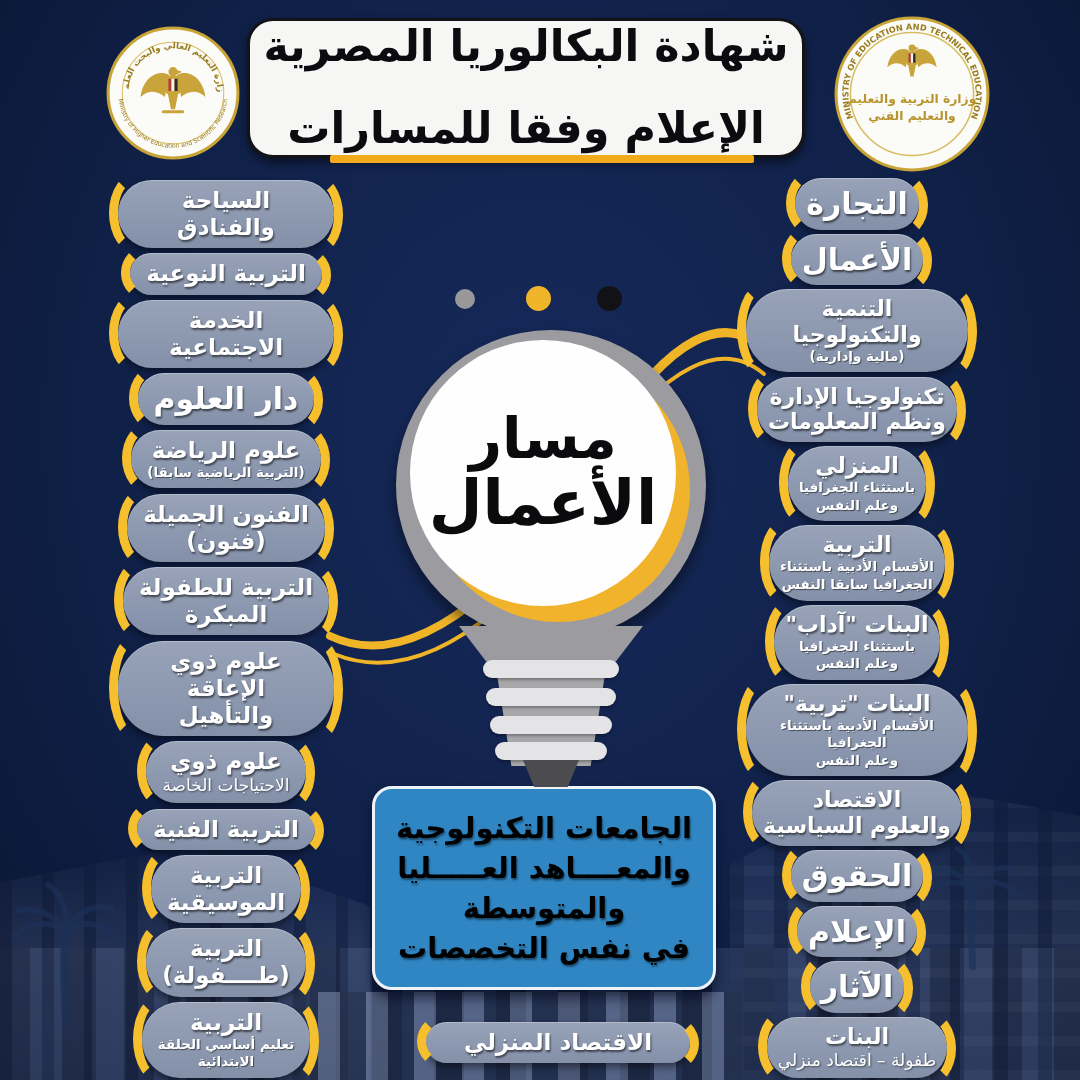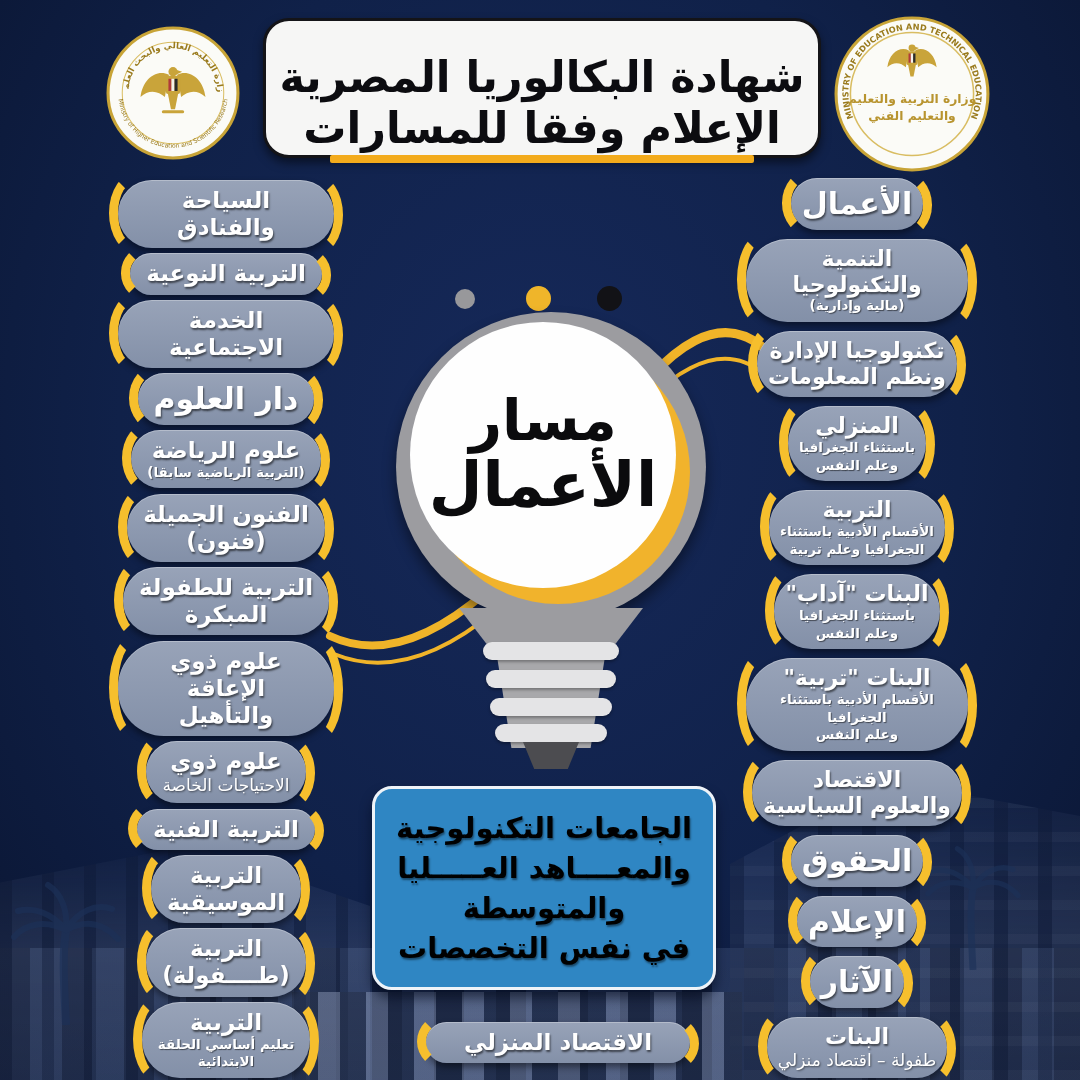--- a/index.html
+++ b/index.html
@@ -30,23 +30,23 @@
       linear-gradient(180deg, rgba(170,182,210,.25), rgba(120,134,168,.35));}
   .palm{position:absolute;z-index:0;opacity:.65;}
   .palm.p-left{left:6px;bottom:55px;}
   .palm.p-right{right:52px;bottom:110px;}
 
   
   .logo{position:absolute;z-index:4;border-radius:50%;}
   .logo-left{left:106px;top:26px;width:134px;height:134px;}
   .logo-right{left:834px;top:16px;width:156px;height:156px;}
   .title-box{
-    position:absolute;z-index:3;left:263px;top:18px;width:552px;height:134px;
+    position:absolute;z-index:3;left:247px;top:18px;width:552px;height:134px;
     background:#f6f6f5;border:3px solid #141418;border-radius:26px;
-    display:flex;flex-direction:column;align-items:center;justify-content:flex-end;
+    display:flex;flex-direction:column;align-items:center;justify-content:space-between;
     box-shadow:0 5px 10px rgba(0,0,0,.5);}
   .title-line{font-weight:bold;font-size:43px;color:#0c0c10;line-height:1.2;letter-spacing:0;}
   .title-underline{position:absolute;z-index:3;left:330px;top:155px;width:424px;height:8px;
     background:#f3ab1c;border-radius:2px;}
 
   
   .swoosh{position:absolute;inset:0;z-index:1;pointer-events:none;}
 
   
   .col{position:absolute;z-index:2;display:flex;flex-direction:column;justify-content:space-between;align-items:center;}
@@ -71,21 +71,21 @@
   .pill-med{display:block;font-weight:normal;font-size:17px;line-height:1.25;white-space:pre-line;
     text-shadow:1px 1px 2px rgba(0,0,0,.5);}
   .pill-small{display:block;font-weight:bold;font-size:13.5px;line-height:1.3;white-space:pre-line;
     text-shadow:1px 1px 1px rgba(0,0,0,.5);}
 
   
   .dot{position:absolute;z-index:3;border-radius:50%;}
   .dot-gray{left:455px;top:289px;width:20px;height:20px;background:#98989b;}
   .dot-yellow{left:526px;top:286px;width:25px;height:25px;background:#efb52a;}
   .dot-black{left:597px;top:286px;width:25px;height:25px;background:#121216;}
-  .bulb-area{position:absolute;z-index:3;left:396px;top:312px;width:310px;height:460px;}
+  .bulb-area{position:absolute;z-index:3;left:396px;top:330px;width:310px;height:460px;}
   .bulb-outer{position:absolute;left:0;top:0;width:310px;height:310px;border-radius:50%;
     background:#9c9ca0;box-shadow:0 8px 14px rgba(0,0,0,.45);}
   .bulb-yellow{position:absolute;left:30px;top:28px;width:264px;height:264px;border-radius:50%;background:#f1b32c;}
   .bulb-white{position:absolute;left:14px;top:10px;width:266px;height:266px;border-radius:50%;background:#fefefe;
     display:flex;flex-direction:column;align-items:center;justify-content:center;}
   .bulb-line1{font-weight:bold;font-size:57px;color:#0b0b0d;line-height:1.05;}
   .bulb-line2{font-weight:bold;font-size:62px;color:#0b0b0d;line-height:1.1;}
   .bulb-neck{position:absolute;left:63px;top:296px;width:184px;height:48px;background:#9c9ca0;
     clip-path:polygon(0 0,100% 0,80% 100%,20% 100%);}
   .threads-bg{position:absolute;left:100px;top:338px;width:110px;height:98px;background:#a8a8ab;
@@ -242,39 +242,42 @@
       </div>
     <div class="pill">
         <span class="pill-big">التربية</span>
         <span class="pill-small">تعليم أساسي الحلقة
 الابتدائية</span>
       </div>
   </div>
 
   <div class="col col-right">
     <div class="pill xl">
+        <span class="pill-big">التجارة</span>
+      </div>
+    <div class="pill xl">
         <span class="pill-big">الأعمال</span>
       </div>
     <div class="pill">
         <span class="pill-big">التنمية والتكنولوجيا</span>
         <span class="pill-small">(مالية وإدارية)</span>
       </div>
     <div class="pill">
         <span class="pill-big">تكنولوجيا الإدارة
 ونظم المعلومات</span>
       </div>
     <div class="pill">
         <span class="pill-big">المنزلي</span>
         <span class="pill-small">باستثناء الجغرافيا
 وعلم النفس</span>
       </div>
     <div class="pill">
         <span class="pill-big">التربية</span>
         <span class="pill-small">الأقسام الأدبية باستثناء
-الجغرافيا وعلم تربية</span>
+الجغرافيا سابقا النفس</span>
       </div>
     <div class="pill">
         <span class="pill-big">البنات "آداب"</span>
         <span class="pill-small">باستثناء الجغرافيا
 وعلم النفس</span>
       </div>
     <div class="pill">
         <span class="pill-big">البنات "تربية"</span>
         <span class="pill-small">الأقسام الأدبية باستثناء الجغرافيا
 وعلم النفس</span>

